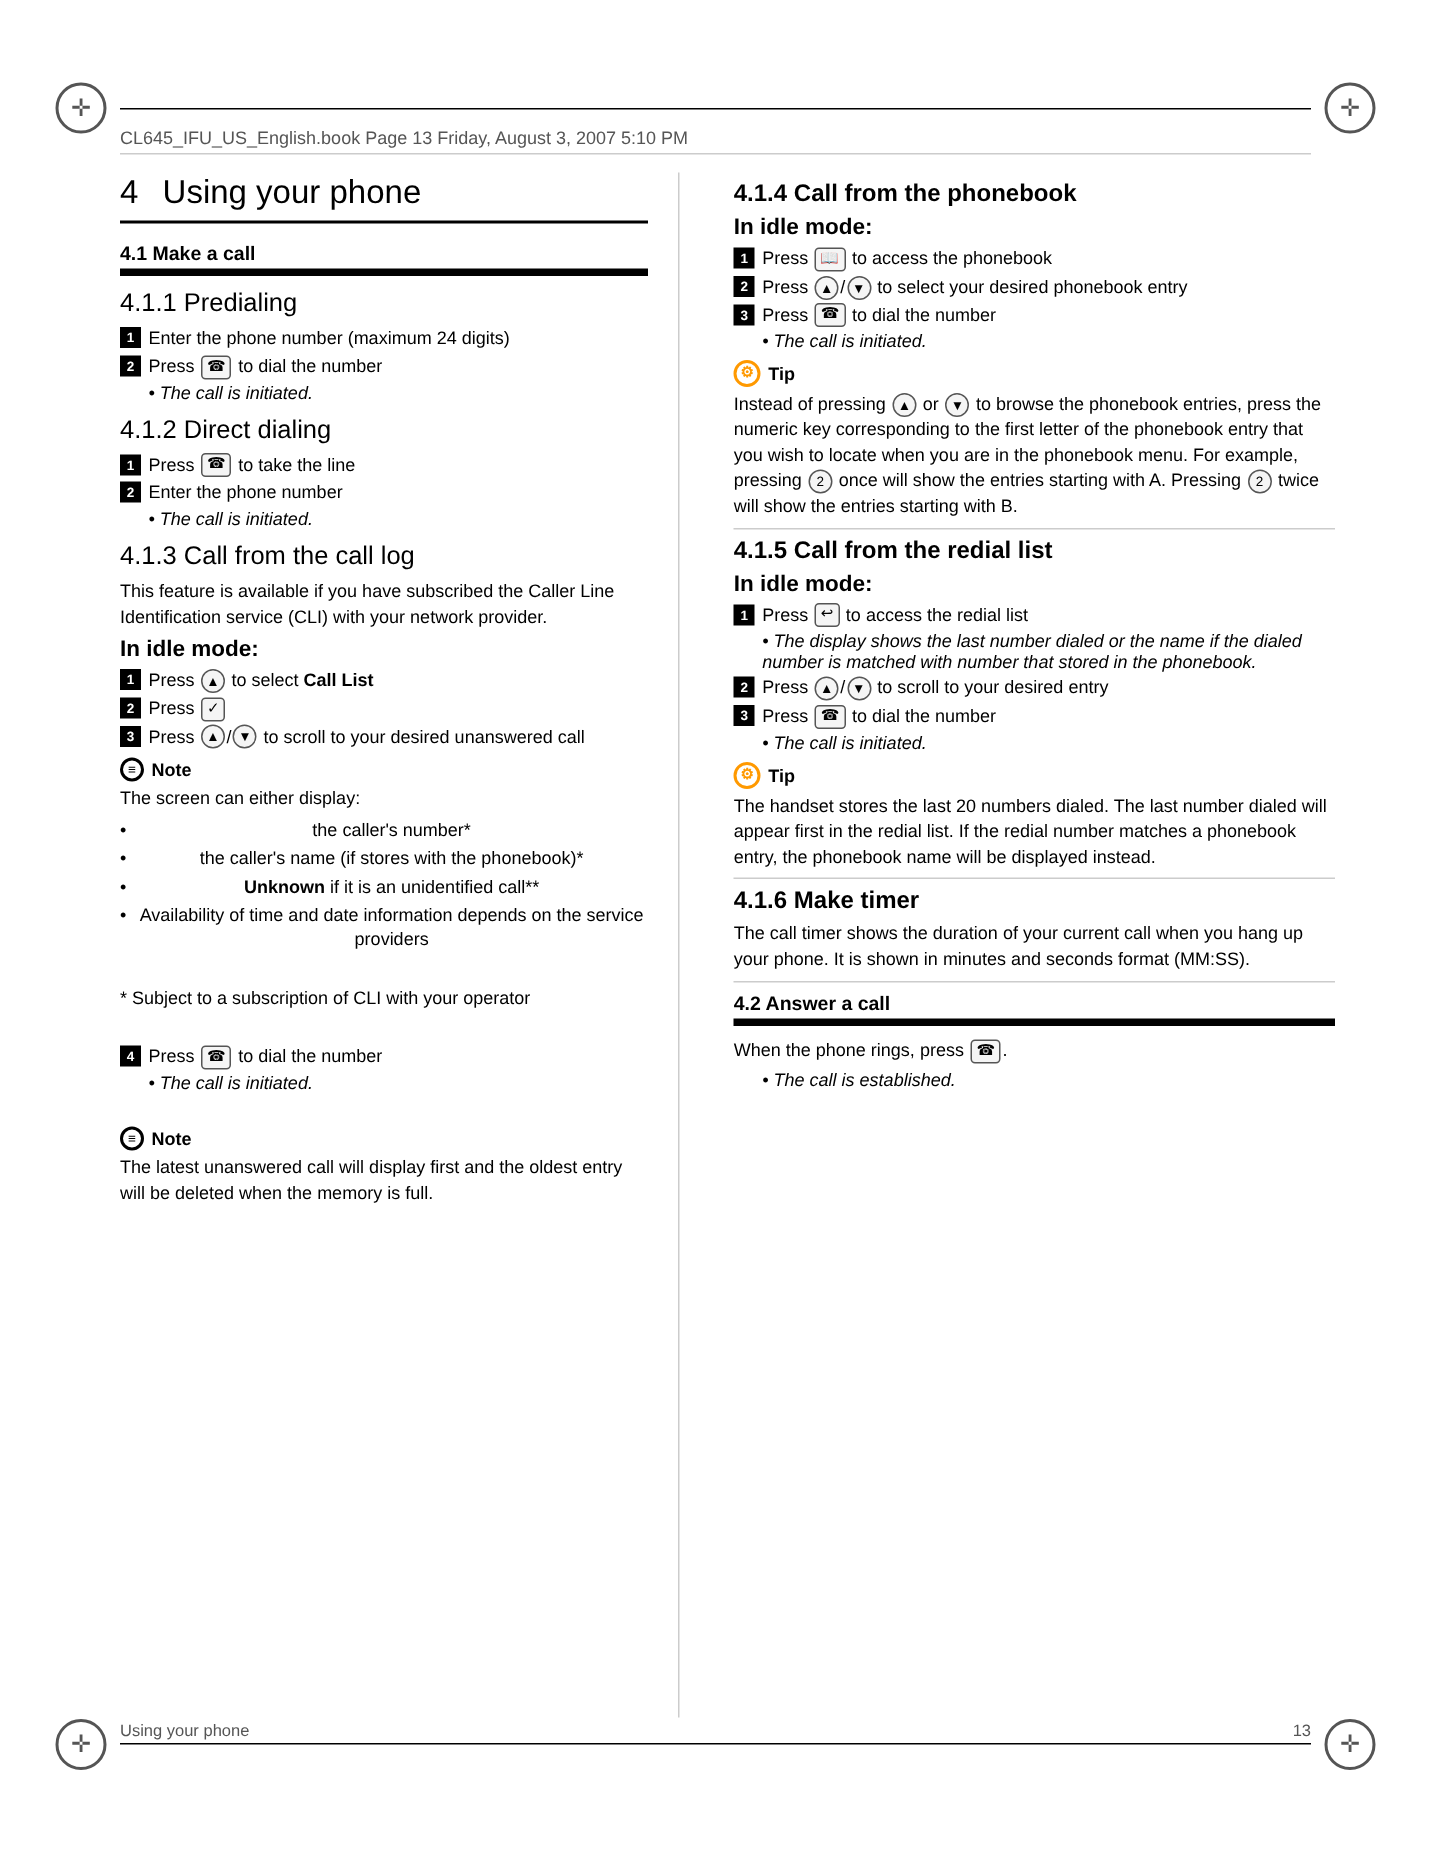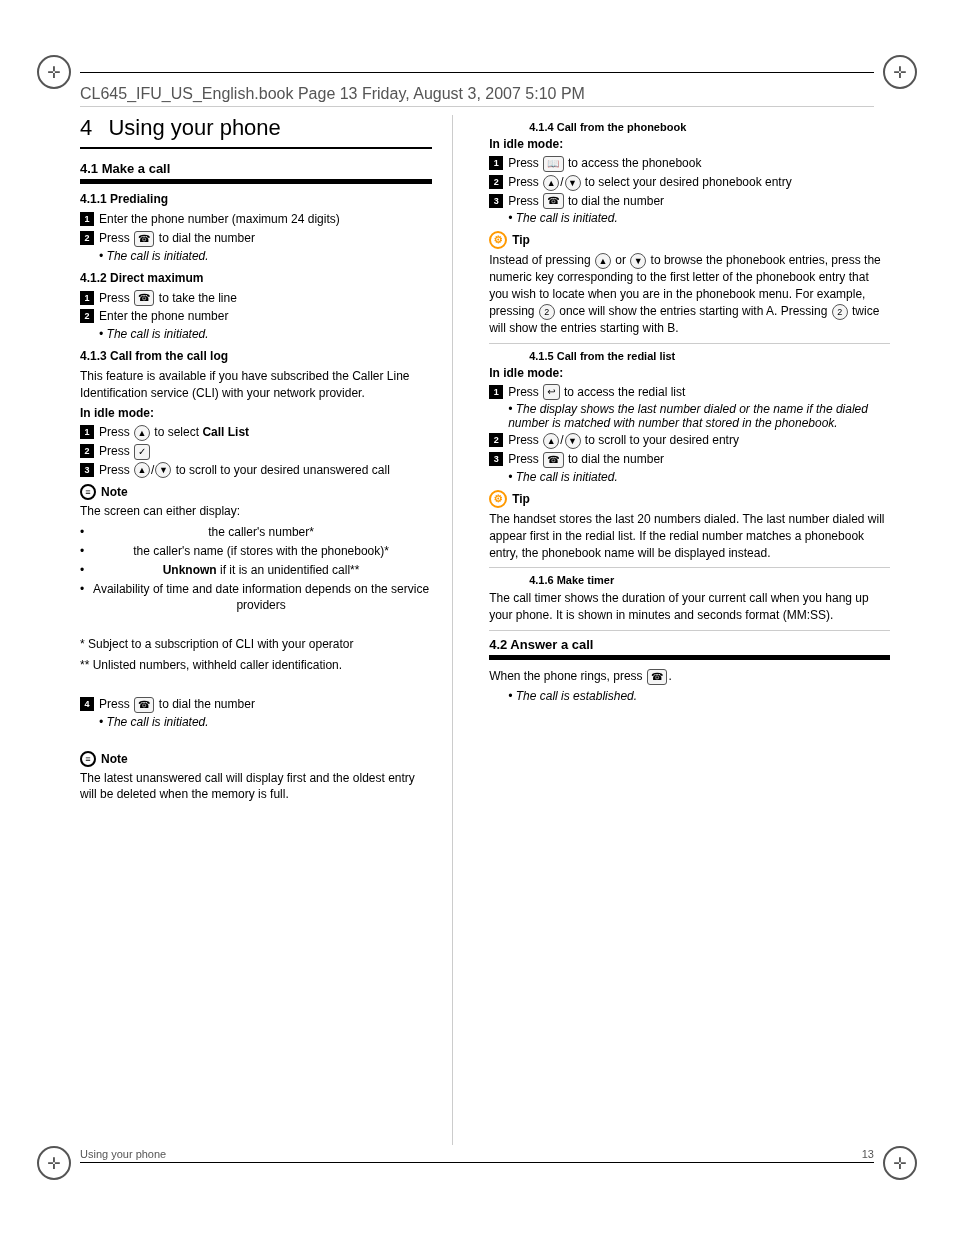--- a/index.html
+++ b/index.html
@@ -52,21 +52,21 @@
       height: 1px;
       background: #000;
     }
 
     
     .header-bar {
       position: absolute;
       top: 85px;
       left: 80px;
       right: 80px;
-      font-size: 16px;
+      font-size: 12px;
       color: #555;
       border-bottom: 1px solid #ccc;
       padding-bottom: 3px;
     }
 
     
     .content {
       position: absolute;
       top: 115px;
       left: 80px;
@@ -104,36 +104,35 @@
     
     .section-h1 {
       font-size: 13px;
       font-weight: bold;
       margin-bottom: 8px;
       padding-bottom: 3px;
       border-bottom: 5px solid #000000;
     }
 
     .section-h2 {
-      font-size: 12px;
-      font-weight: bold;
+      font-size: 17px;
+      font-weight: normal;
       margin-bottom: 5px;
       margin-top: 8px;
     }
 
     .section-h3 {
-      font-size: 11px;
+      font-size: 16px;
       font-weight: bold;
       margin-bottom: 4px;
       margin-top: 6px;
-      margin-left: 40px;
     }
 
     .sub-label {
-      font-size: 12px;
+      font-size: 15px;
       font-weight: bold;
       margin-bottom: 4px;
       margin-top: 4px;
     }
 
     
     .num-list {
       list-style: none;
       margin: 0;
       padding: 0;
@@ -329,21 +328,21 @@
         <span>Enter the phone number (maximum 24 digits)</span>
       </li>
       <li>
         <span class="num-badge">2</span>
         <span>Press <span class="btn-icon">☎</span> to dial the number</span>
       </li>
     </ul>
     <div class="italic-note">• <em>The call is initiated.</em></div>
 
     <div class="section-h2">
-      <span>4.1.2  Direct maximum</span>
+      <span>4.1.2  Direct dialing</span>
     </div>
     <ul class="num-list">
       <li>
         <span class="num-badge">1</span>
         <span>Press <span class="btn-icon">☎</span> to take the line</span>
       </li>
       <li>
         <span class="num-badge">2</span>
         <span>Enter the phone number</span>
       </li>
@@ -378,21 +377,20 @@
       </div>
       <div class="note-content">
         <p>The screen can either display:</p>
         <ul class="bullet-list">
           <li>the caller's number*</li>
           <li>the caller's name (if stores with the phonebook)*</li>
           <li><strong>Unknown</strong> if it is an unidentified call**</li>
           <li>Availability of time and date information depends on the service providers</li>
         </ul>
         <p class="mt4">* Subject to a subscription of CLI with your operator</p>
-        <p>** Unlisted numbers, withheld caller identification.</p>
       </div>
     </div>
 
     <ul class="num-list mt4">
       <li>
         <span class="num-badge">4</span>
         <span>Press <span class="btn-icon">☎</span> to dial the number</span>
       </li>
     </ul>
     <div class="italic-note">• <em>The call is initiated.</em></div>

